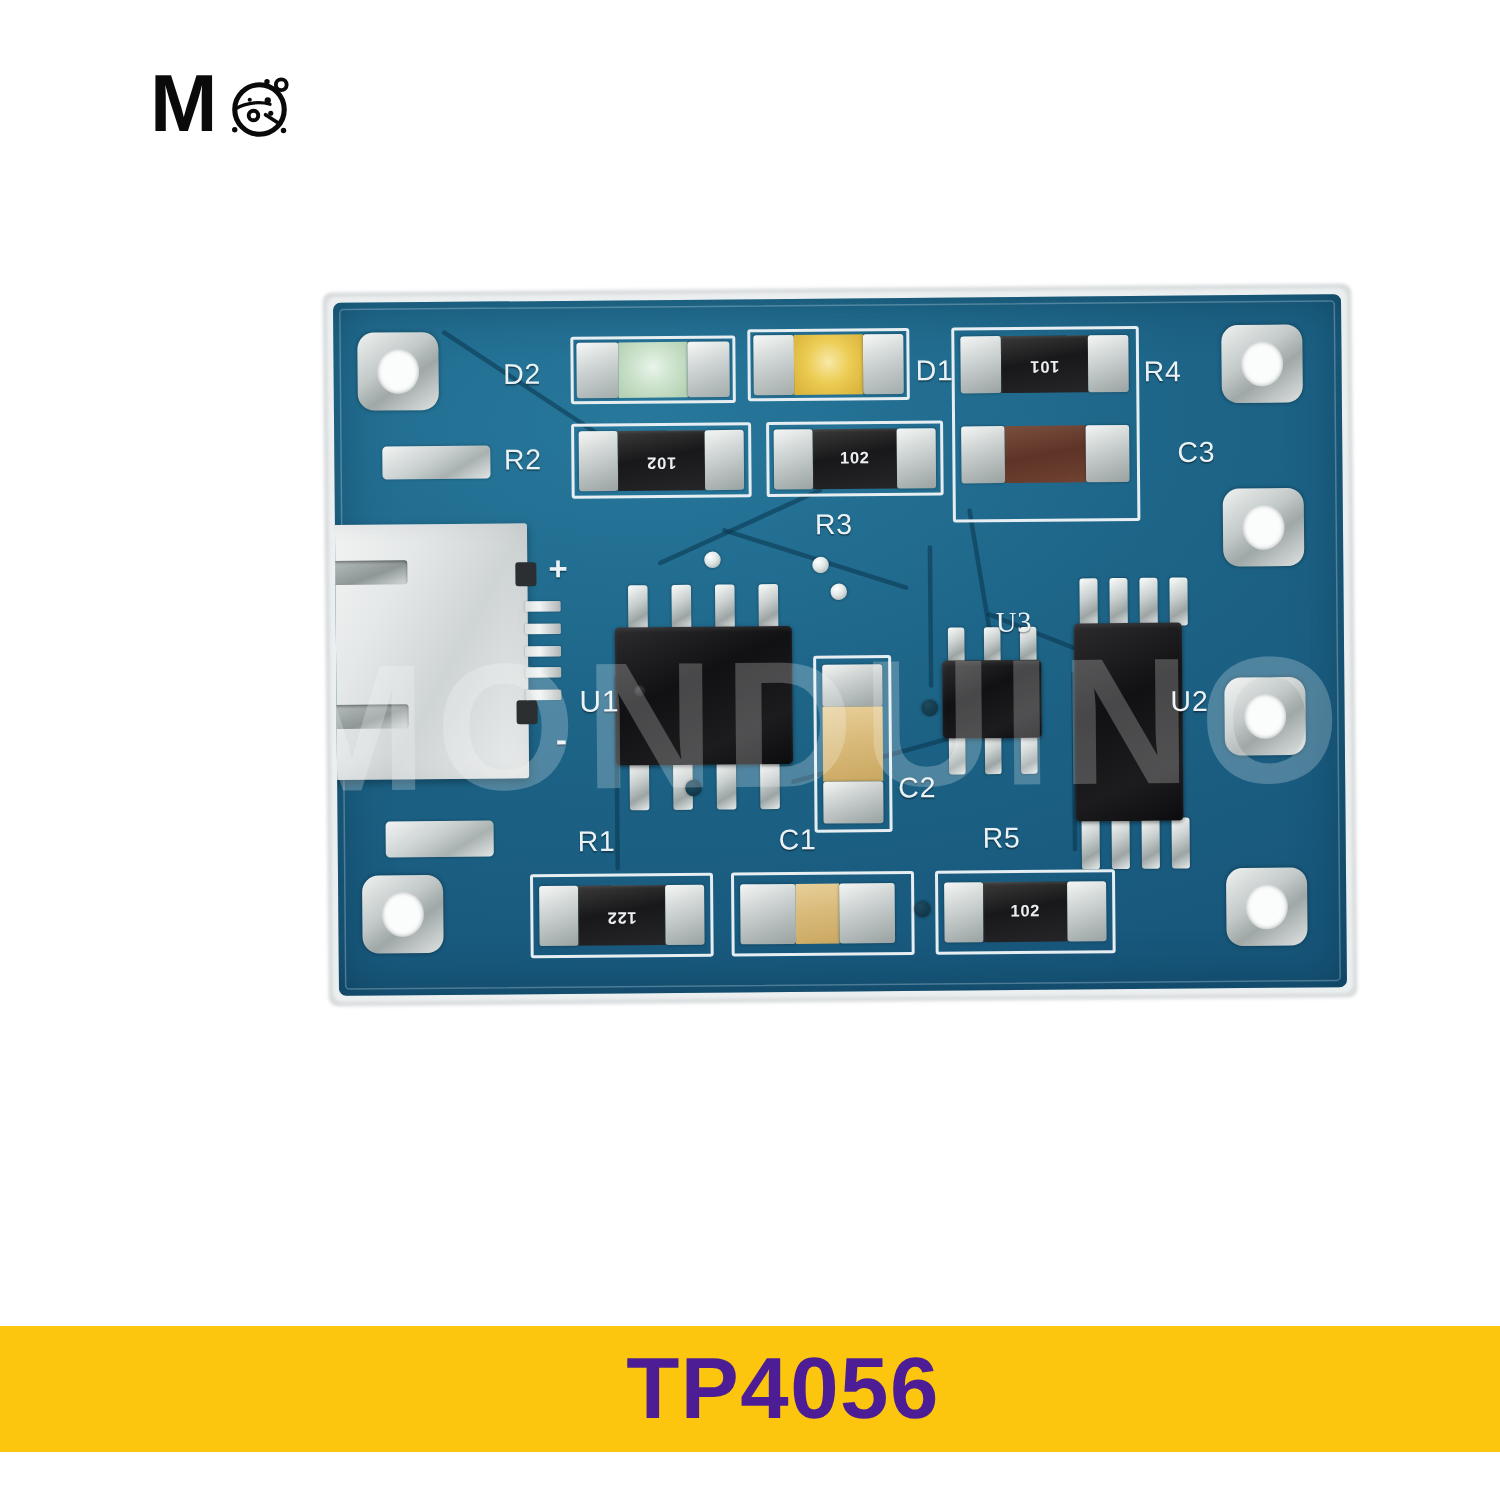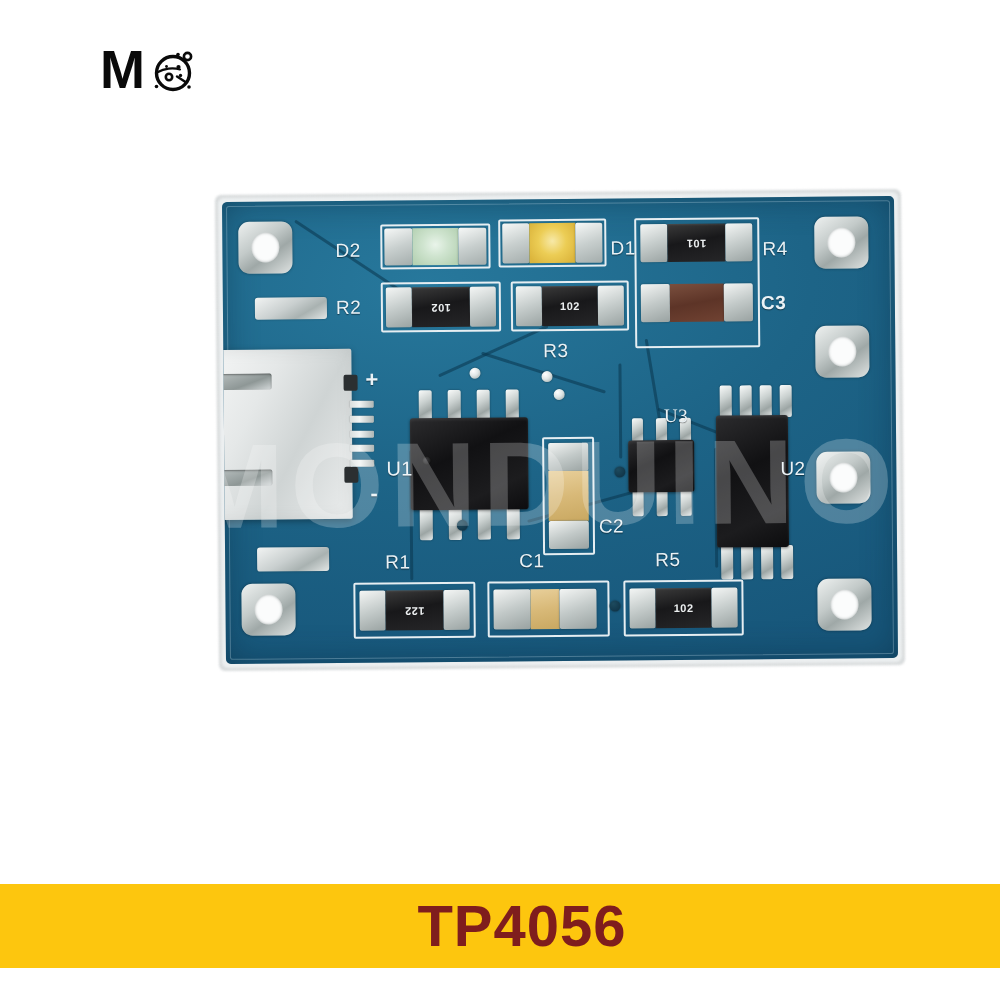--- a/index.html
+++ b/index.html
@@ -49,21 +49,21 @@
     height: 84px;
     background: #fdc60e;
     display: flex;
     align-items: center;
     justify-content: center;
   }
   #banner-title {
     font-family: "Liberation Sans", sans-serif;
     font-weight: bold;
     font-size: 58px;
-    color: #7f1d1d;
+    color: #4c1d95;
     letter-spacing: 1px;
     line-height: 1;
     margin-left: 44px;
   }
 
   
   #board-stage {
     position: absolute;
     left: 0;
     top: 0;
@@ -425,21 +425,21 @@
           </span>
         <span class="term"></span>
       </div>
       <div class="silk" style="left:540px; top:42px;">R4</div>
 
       <div class="cap dark" style="left:418px; top:86px; width:112px; height:38px;">
         <span class="term"></span>
         <span class="body"></span>
         <span class="term"></span>
       </div>
-      <div class="silk" style="left:538px; top:96px;font-weight:bold;">C3</div>
+      <div class="silk" style="left:562px; top:96px;">C3</div>
 
       <div class="silkbox" style="left:158px; top:82px; width:120px; height:50px;"></div>
       <div class="res" style="left:163px; top:87px; width:110px; height:40px;">
         <span class="term"></span>
         <span class="body">
             <span class="code">102</span>
           </span>
         <span class="term"></span>
       </div>
       <div class="silk" style="left:113px; top:97px;">R2</div>

